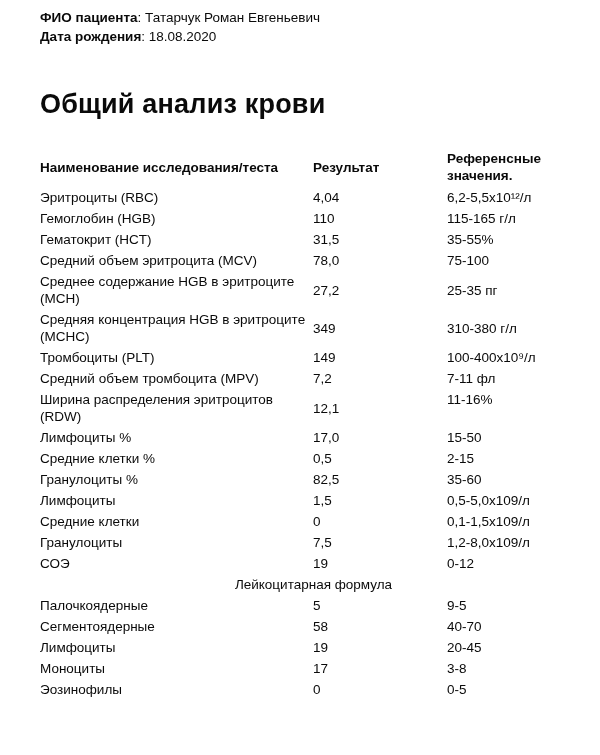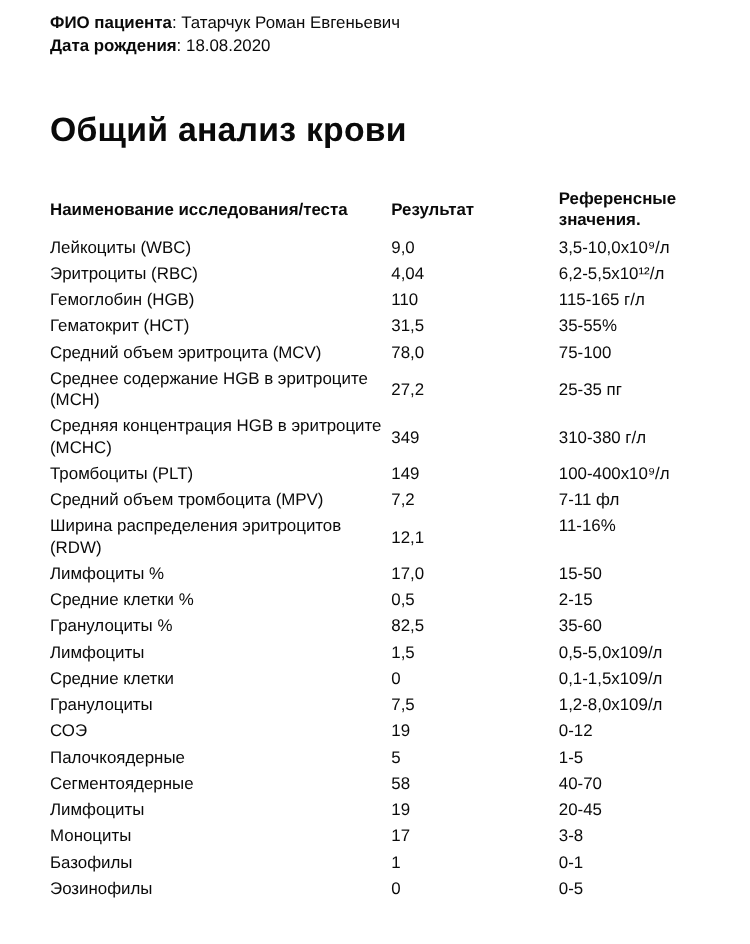--- a/index.html
+++ b/index.html
@@ -93,25 +93,20 @@
     </colgroup>
     <thead>
       <tr>
         <th>Наименование исследования/теста</th>
         <th>Результат</th>
         <th>Референсные значения.</th>
       </tr>
     </thead>
     <tbody>
         <tr>
-          <td>Лейкоциты (WBC)</td>
-          <td>9,0</td>
-          <td>3,5-10,0x10⁹/л</td>
-        </tr>
-        <tr>
           <td>Эритроциты (RBC)</td>
           <td>4,04</td>
           <td>6,2-5,5x10¹²/л</td>
         </tr>
         <tr>
           <td>Гемоглобин (HGB)</td>
           <td>110</td>
           <td>115-165 г/л</td>
         </tr>
         <tr>
@@ -178,45 +173,43 @@
           <td>Гранулоциты</td>
           <td>7,5</td>
           <td>1,2-8,0x109/л</td>
         </tr>
         <tr>
           <td>СОЭ</td>
           <td>19</td>
           <td>0-12</td>
         </tr>
         <tr>
+          <td colspan="3" class="section">Лейкоцитарная формула</td>
+        </tr>
+        <tr>
           <td>Палочкоядерные</td>
           <td>5</td>
-          <td>1-5</td>
+          <td>9-5</td>
         </tr>
         <tr>
           <td>Сегментоядерные</td>
           <td>58</td>
           <td>40-70</td>
         </tr>
         <tr>
           <td>Лимфоциты</td>
           <td>19</td>
           <td>20-45</td>
         </tr>
         <tr>
           <td>Моноциты</td>
           <td>17</td>
           <td>3-8</td>
         </tr>
         <tr>
-          <td>Базофилы</td>
-          <td>1</td>
-          <td>0-1</td>
-        </tr>
-        <tr>
           <td>Эозинофилы</td>
           <td>0</td>
           <td>0-5</td>
         </tr>
       </tbody>
   </table>
 
 </div>
 
 </body></html>

